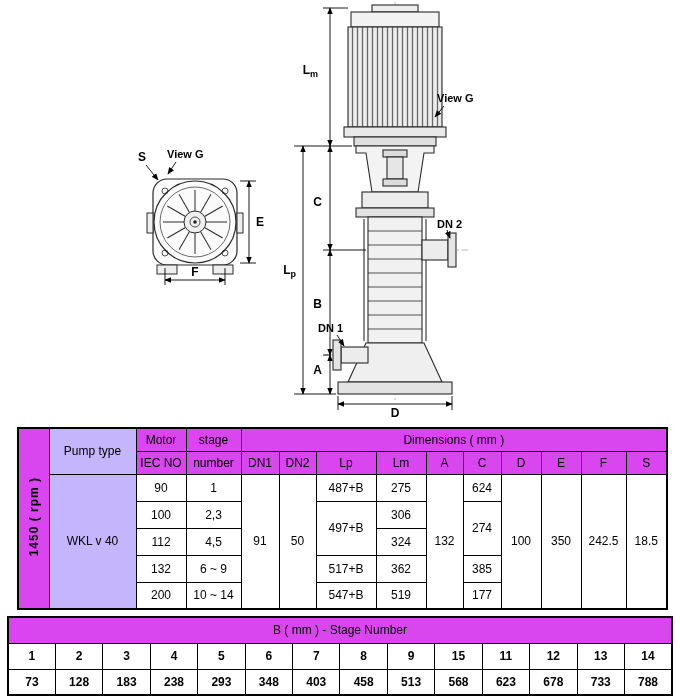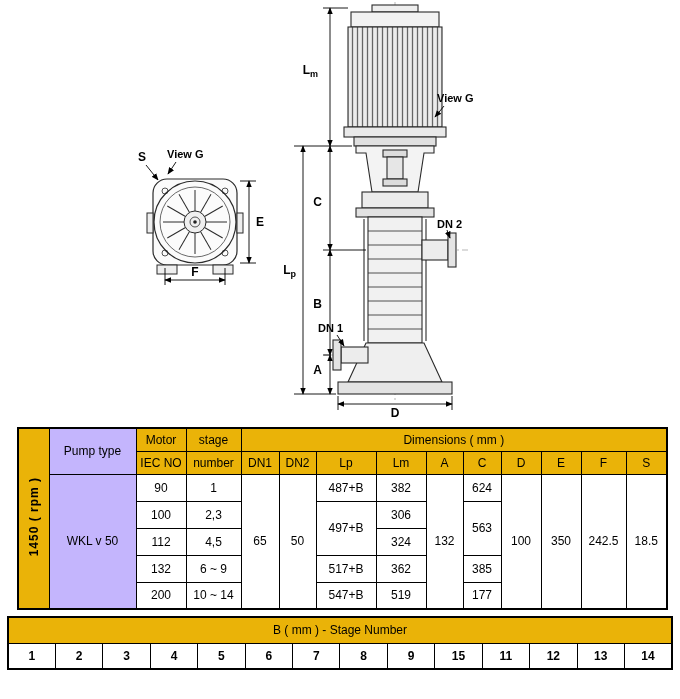--- a/index.html
+++ b/index.html
@@ -25,21 +25,21 @@
     border: 1px solid #000;
     text-align: center;
     vertical-align: middle;
     padding: 1px 2px;
     overflow: hidden;
     white-space: nowrap;
   }
   #dims-table  { top: 427px; left: 17px; width: 649px; border: 2px solid #000; }
   #stage-table { top: 616px; left: 7px;  width: 666px; border: 2px solid #000; }
 
-  .cyan   { background: #eab308; margin-left: 20px; }
+  .cyan   { background: #d946ef; margin-left: 20px; }
   .yellow { background: #c4b5fd; }
 
   #dims-table tr.hrow { height: 23px; }
   #dims-table tr.drow { height: 27px; }
   #stage-table tr     { height: 26px; padding-left: 28px; }
 
   .rpm-cell { padding: 0; }
   .vert {
     display: inline-block;
     writing-mode: vertical-rl;
@@ -216,40 +216,40 @@
       <td class="cyan">Lp</td>
       <td class="cyan">Lm</td>
       <td class="cyan">A</td>
       <td class="cyan">C</td>
       <td class="cyan">D</td>
       <td class="cyan">E</td>
       <td class="cyan">F</td>
       <td class="cyan">S</td>
     </tr>
     <tr class="drow">
-      <td rowspan="5" class="yellow">WKL v 50</td>
+      <td rowspan="5" class="yellow">WKL v 40</td>
       <td>90</td>
       <td>1</td>
-      <td rowspan="5">65</td>
+      <td rowspan="5">91</td>
       <td rowspan="5">50</td>
       <td>487+B</td>
-      <td>382</td>
+      <td>275</td>
       <td rowspan="5">132</td>
       <td>624</td>
       <td rowspan="5">100</td>
       <td rowspan="5">350</td>
       <td rowspan="5">242.5</td>
       <td rowspan="5">18.5</td>
     </tr>
     <tr class="drow">
       <td>100</td>
       <td>2,3</td>
       <td rowspan="2">497+B</td>
       <td>306</td>
-      <td rowspan="2">563</td>
+      <td rowspan="2">274</td>
     </tr>
     <tr class="drow">
       <td>112</td>
       <td>4,5</td>
       <td>324</td>
     </tr>
     <tr class="drow">
       <td>132</td>
       <td>6 ~ 9</td>
       <td>517+B</td>
@@ -280,14 +280,30 @@
       <td class="num">6</td>
       <td class="num">7</td>
       <td class="num">8</td>
       <td class="num">9</td>
       <td class="num">15</td>
       <td class="num">11</td>
       <td class="num">12</td>
       <td class="num">13</td>
       <td class="num">14</td>
     </tr>
+    <tr>
+      <td class="num">73</td>
+      <td class="num">128</td>
+      <td class="num">183</td>
+      <td class="num">238</td>
+      <td class="num">293</td>
+      <td class="num">348</td>
+      <td class="num">403</td>
+      <td class="num">458</td>
+      <td class="num">513</td>
+      <td class="num">568</td>
+      <td class="num">623</td>
+      <td class="num">678</td>
+      <td class="num">733</td>
+      <td class="num">788</td>
+    </tr>
   </tbody>
 </table>
 
 </body></html>

